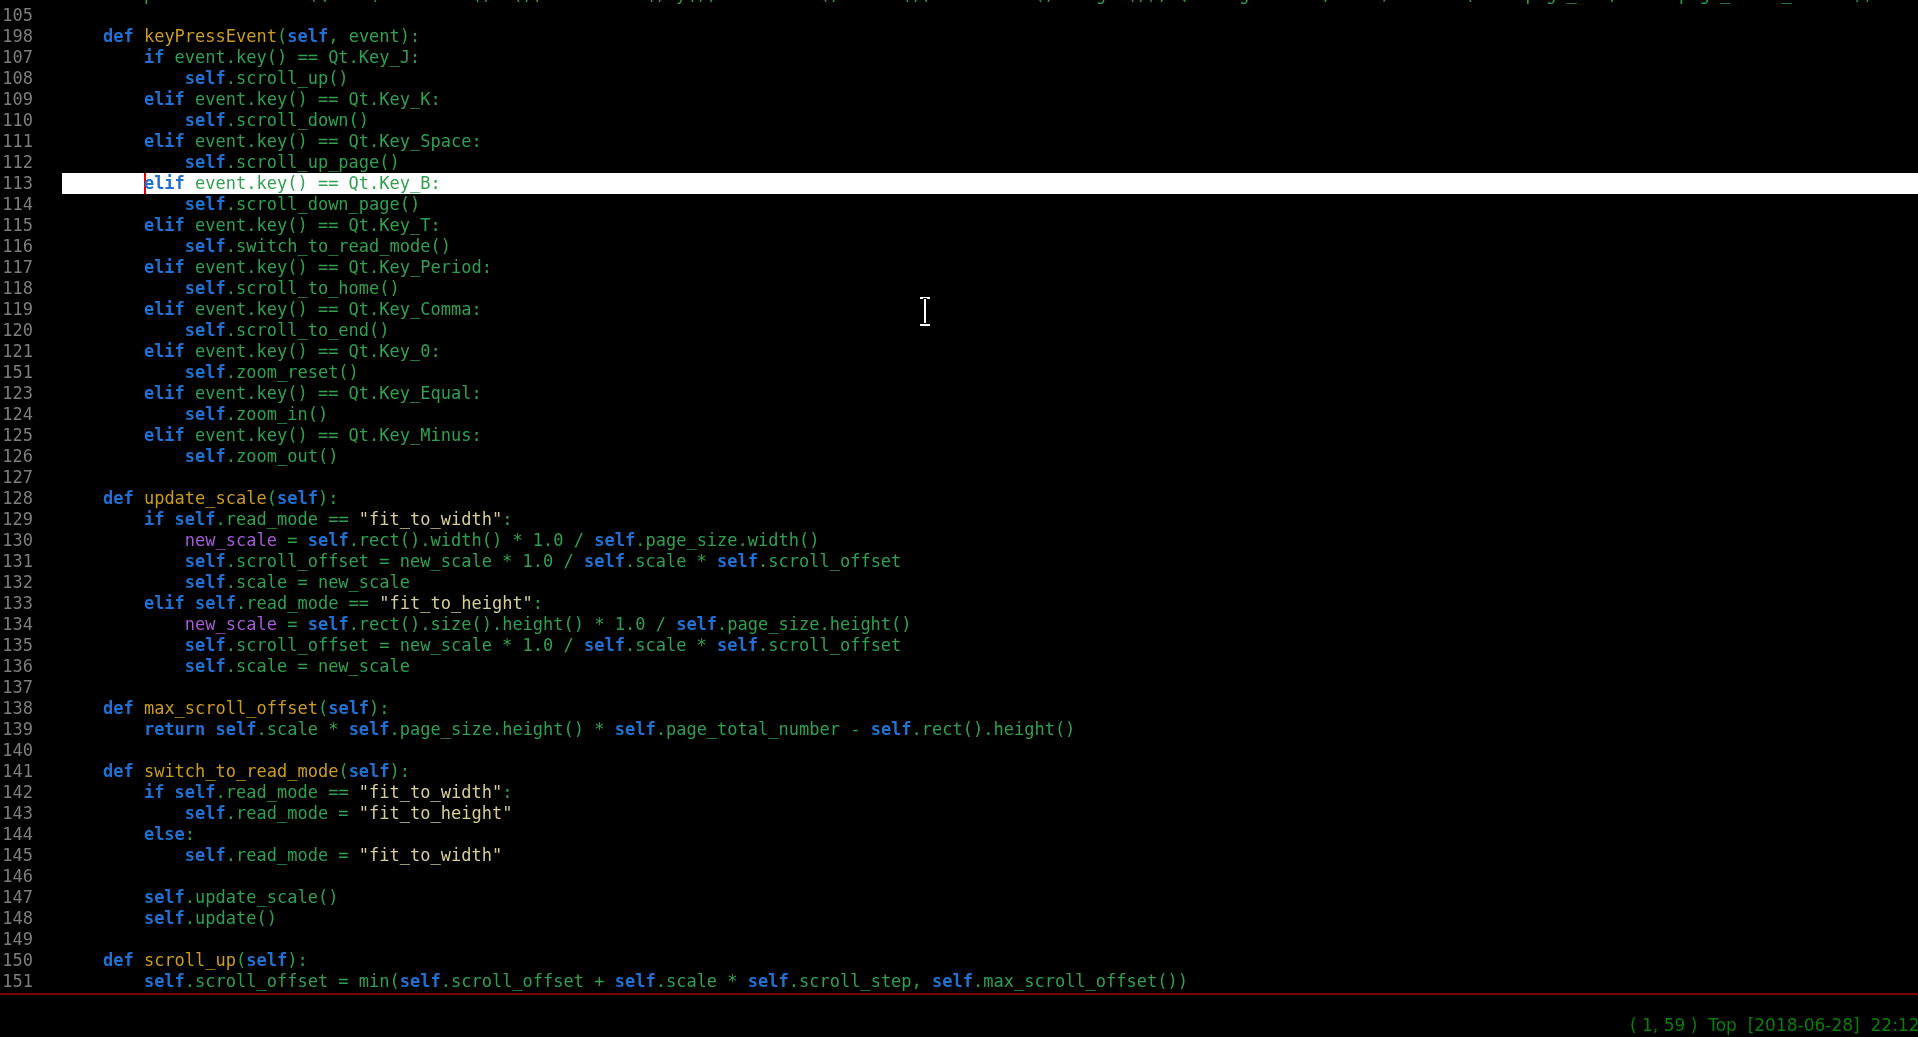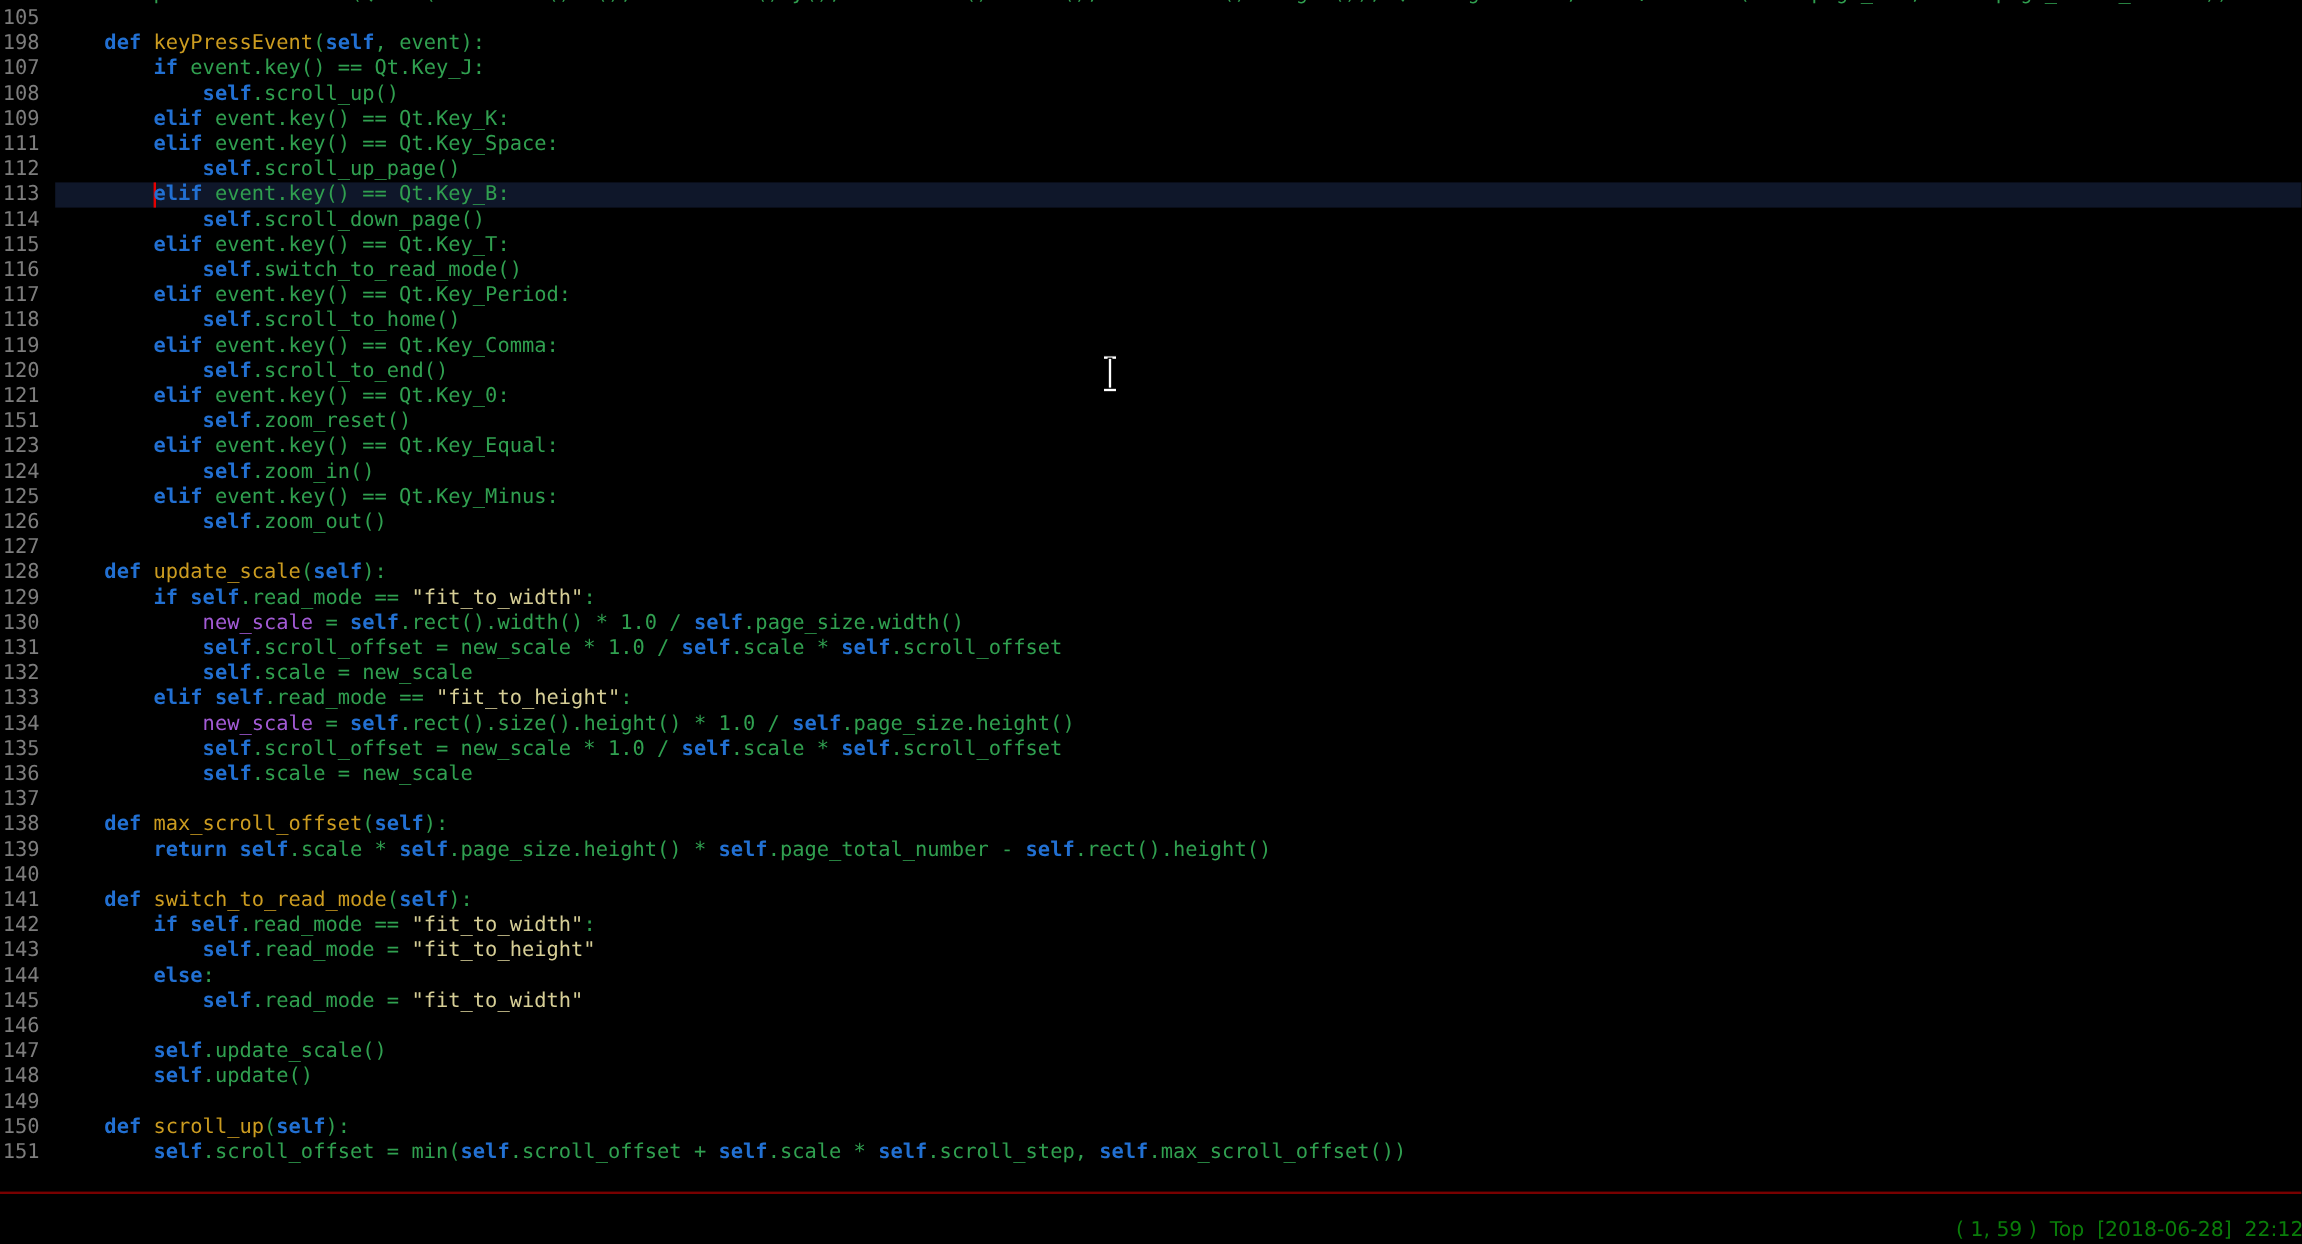--- a/index.html
+++ b/index.html
@@ -5,29 +5,29 @@
   html,body{margin:0;padding:0;}
   body{
     width:1918px;height:1037px;
     background:#000;
     overflow:hidden;
     position:relative;
     font-family:"DejaVu Sans Mono", monospace;
   }
   
   #code-area{position:absolute;left:0;top:0;width:1918px;}
-  .row{display:flex;height:21px;font-size:17px;line-height:21px;}
+  .row{display:flex;height:21px;font-size:17px;line-height:21px;gap:16px;}
   .row.partial{height:5px;overflow:hidden;}
   .row.partial .code{margin-top:-16px;}
   .ln{
     flex:none;width:33px;margin-right:13px;
     text-align:right;color:#7d7d7d;white-space:pre;
   }
   .code{flex:1;white-space:pre;color:#30a050;}
-  .row.hl .code{background:#0f172a;}
+  .row.hl .code{background:#ffffff;}
   .tok-k{color:#2270d2;font-weight:bold;}
   .tok-f{color:#cc9c20;}
   .tok-v{color:#a35bd6;}
   .tok-s{color:#d6ce96;}
   .tok-c{color:#30a050;}
   .pt-cursor{
     display:inline-block;width:2px;height:21px;
     background:#e60000;margin-right:-2px;vertical-align:top;
   }
   
@@ -77,20 +77,24 @@
     </div>
     <div class="row">
       <span class="ln">108</span>
       <span class="code"><span class="tok-c">            </span><span class="tok-k">self</span><span class="tok-c">.scroll_up()</span></span>
     </div>
     <div class="row">
       <span class="ln">109</span>
       <span class="code"><span class="tok-c">        </span><span class="tok-k">elif </span><span class="tok-c">event.key() == Qt.Key_K:</span></span>
     </div>
     <div class="row">
+      <span class="ln">110</span>
+      <span class="code"><span class="tok-c">            </span><span class="tok-k">self</span><span class="tok-c">.scroll_down()</span></span>
+    </div>
+    <div class="row">
       <span class="ln">111</span>
       <span class="code"><span class="tok-c">        </span><span class="tok-k">elif </span><span class="tok-c">event.key() == Qt.Key_Space:</span></span>
     </div>
     <div class="row">
       <span class="ln">112</span>
       <span class="code"><span class="tok-c">            </span><span class="tok-k">self</span><span class="tok-c">.scroll_up_page()</span></span>
     </div>
     <div class="row hl">
       <span class="ln">113</span>
       <span class="code"><span class="tok-c">        </span><span class="pt-cursor"></span><span class="tok-k">elif </span><span class="tok-c">event.key() == Qt.Key_B:</span></span>

